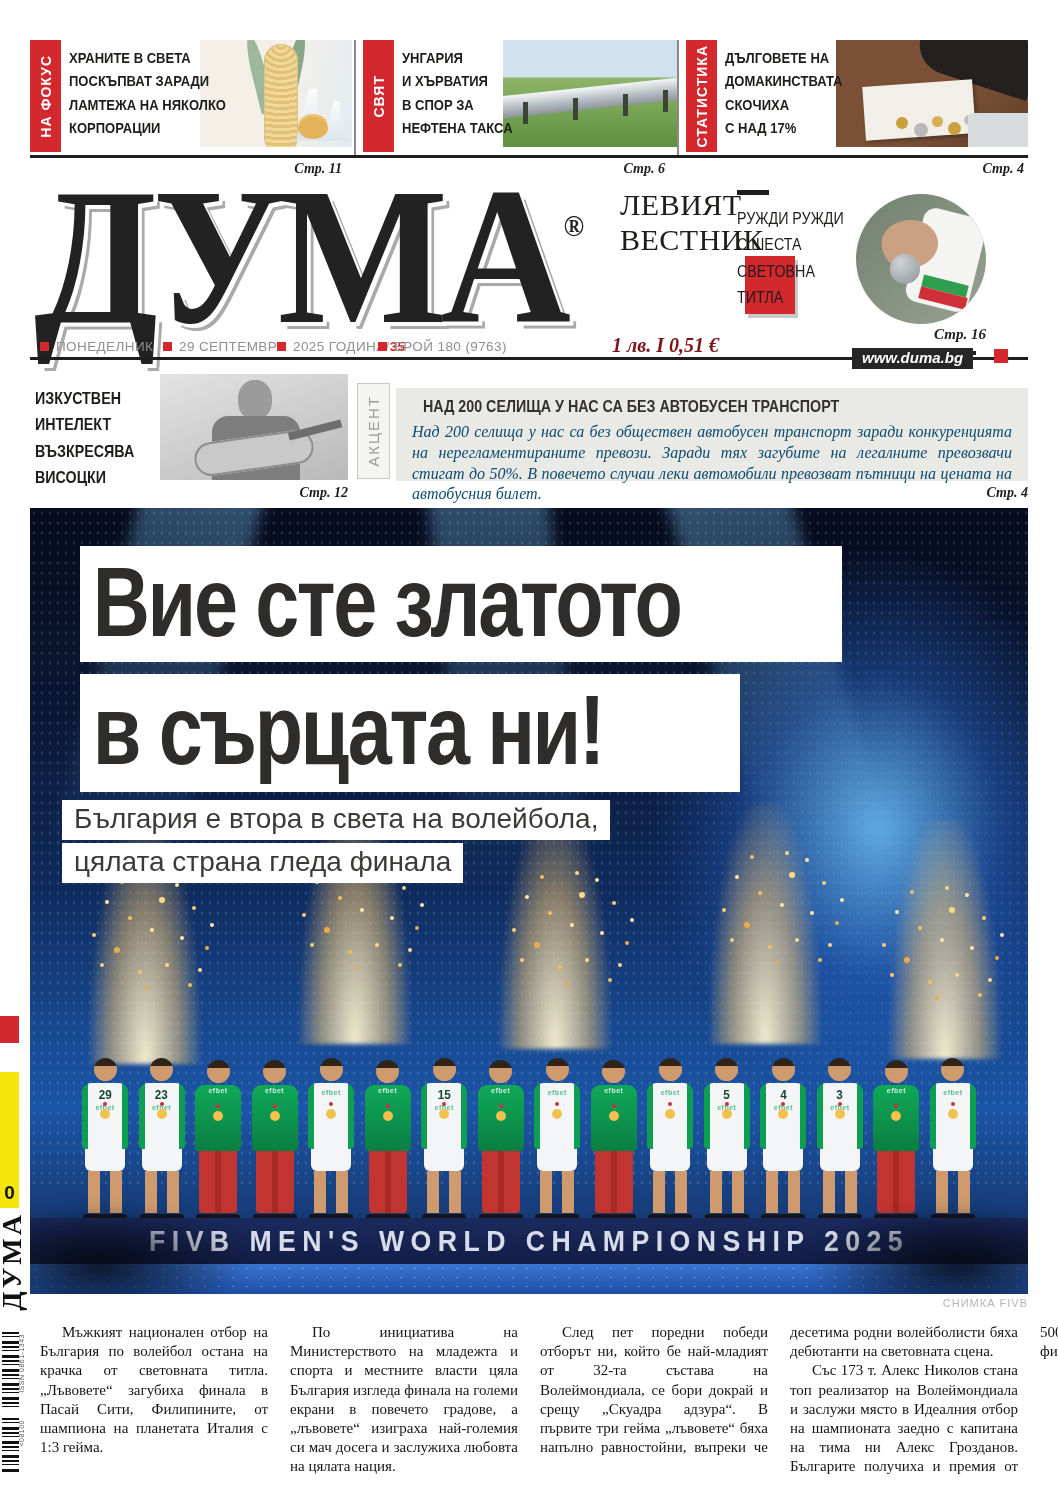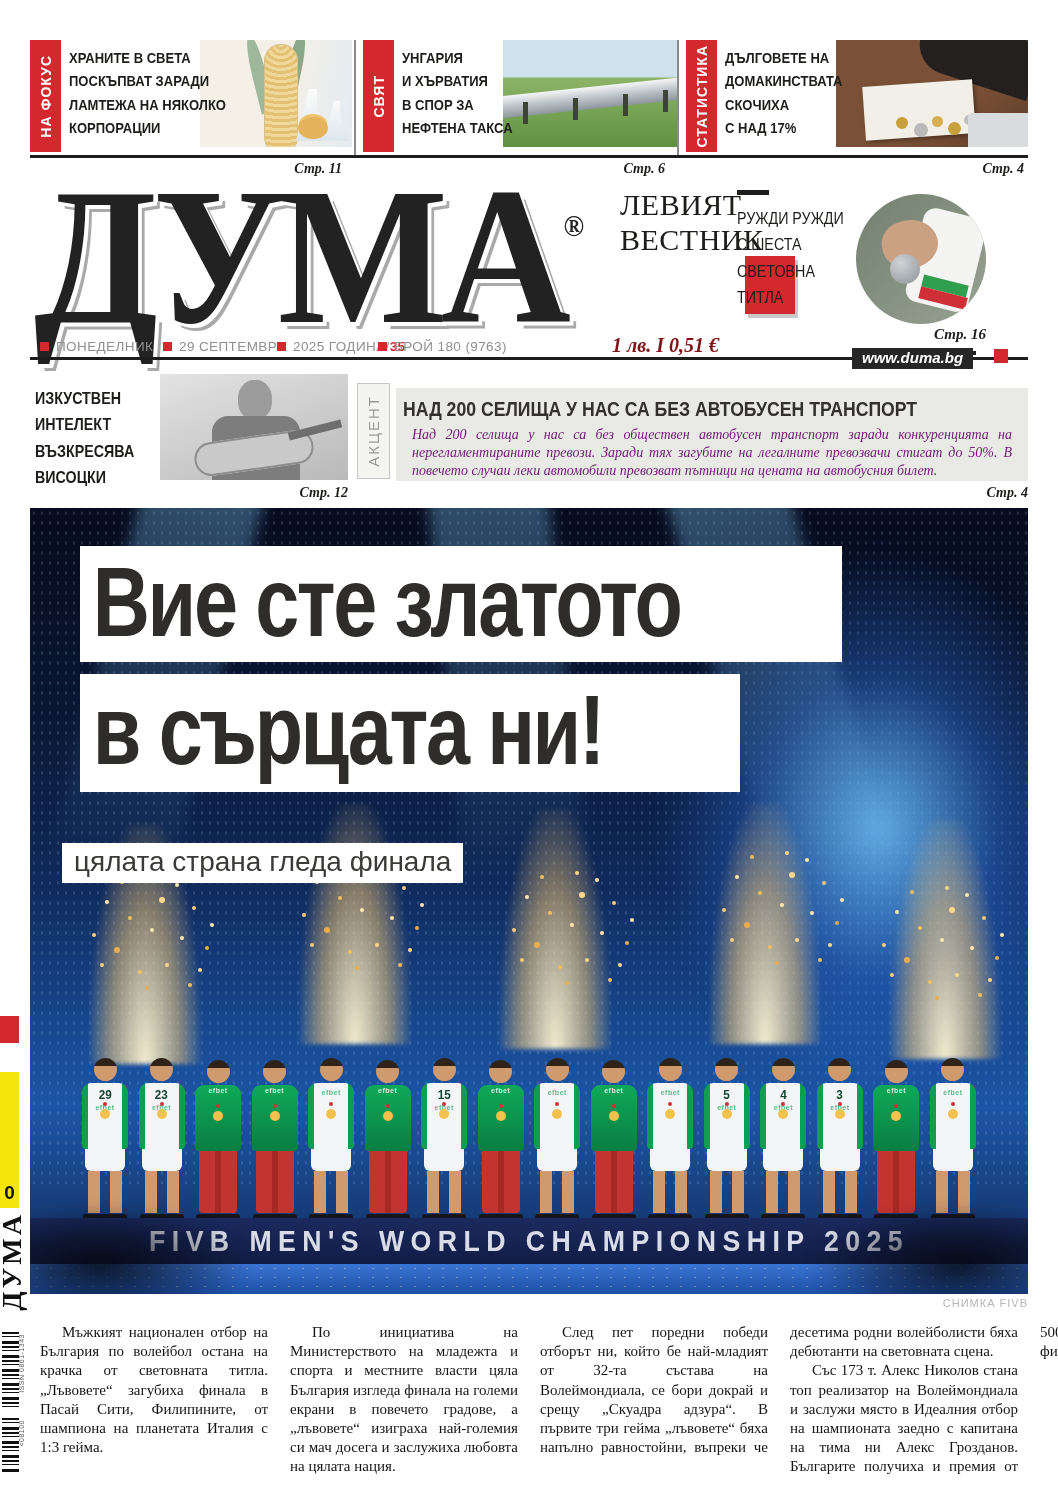--- a/index.html
+++ b/index.html
@@ -69,22 +69,22 @@
   .cult-photo { position:absolute; left:160px; top:374px; width:188px; height:106px; background:linear-gradient(160deg,#e3e3e3,#b9b9b9); overflow:hidden; }
   .vy-head { position:absolute; left:78px; top:6px; width:34px; height:40px; border-radius:46%; background:#9b9b9b; }
   .vy-body { position:absolute; left:52px; top:42px; width:88px; height:70px; border-radius:16px 16px 0 0; background:#7d7d7d; }
   .vy-guitar { position:absolute; left:34px; top:62px; width:120px; height:34px; border-radius:17px; background:#c9c9c9; transform:rotate(-8deg); box-shadow:0 0 0 2px #8d8d8d inset; }
   .vy-neck { position:absolute; left:128px; top:52px; width:54px; height:8px; background:#6e6e6e; transform:rotate(-14deg); }
   .cult-ref { position:absolute; left:250px; top:485px; width:98px; text-align:right; }
 
   .akc-tab { position:absolute; left:357px; top:383px; width:33px; height:96px; border:1px solid #c6c6c6; background:#f4f4f1; display:flex; align-items:center; justify-content:center; }
   .akc-tab span { writing-mode:vertical-rl; transform:rotate(180deg); color:#9a9a9a; font-size:15px; letter-spacing:2px; }
   .akc-box { position:absolute; left:396px; top:388px; width:632px; height:93px; background:#e9e9e5; }
-  .akc-headline { padding:9px 7px 3px; font-weight:bold; font-size:21px; color:#333130; }
-  .akc-body { padding:2px 16px 0 16px; font-family:"Liberation Serif", serif; font-style:italic; font-size:14px; line-height:1.3; text-align:justify; color:#701a75; }
+  .akc-headline { padding:9px 27px 3px; font-weight:bold; font-size:17px; color:#333130; }
+  .akc-body { padding:2px 16px 0 16px; font-family:"Liberation Serif", serif; font-style:italic; font-size:16px; line-height:1.3; text-align:justify; color:#0c4a6e; }
   .akc-ref { position:absolute; left:930px; top:485px; width:98px; text-align:right; }
 
   
   .photo { position:absolute; left:30px; top:508px; width:998px; height:786px; overflow:hidden; background:linear-gradient(180deg,#060b1d 0%,#0a1733 26%,#0f2a5c 48%,#17488f 66%,#1c55a6 76%,#173f7e 88%,#112b56 100%); }
   .crowd { position:absolute; left:0; top:0; right:0; bottom:110px; background-image:radial-gradient(rgba(185,210,255,0.30) 1px, transparent 1.6px); background-size:8px 10px; opacity:.55; }
   .flare { position:absolute; right:-70px; top:40px; width:440px; height:560px; background:radial-gradient(closest-side, rgba(110,195,255,.85), rgba(45,115,225,.38) 55%, transparent); filter:blur(8px); }
   .beam { position:absolute; top:-60px; width:120px; height:520px; background:linear-gradient(180deg, rgba(130,205,255,.38), transparent 82%); filter:blur(7px); }
   .fount { position:absolute; width:110px; height:240px; background:radial-gradient(ellipse at 50% 100%, rgba(255,244,210,.95), rgba(255,205,115,.5) 45%, transparent 75%); filter:blur(2px); }
   .spray { position:absolute; width:4px; height:4px; border-radius:50%; background:#ffe7ae;
     box-shadow:10px -30px 0 1px #ffd98a,-22px -12px 0 #f3c05e,30px 8px 0 #ffe7ae,-35px 20px 0 1px #e8ae4e,15px 35px 0 #ffd98a,42px -22px 0 #f7cd7c,-12px 42px 0 #f3c05e,-45px -28px 0 #ffe7ae,55px 18px 0 #e8ae4e,5px -52px 0 #ffd98a,-58px 5px 0 #f7cd7c,25px -45px 0 #ffe7ae,-30px -48px 0 #f3c05e,48px 40px 0 #ffd98a,-50px 35px 0 #f7cd7c,60px -5px 0 #ffe7ae,-5px 58px 0 #e8ae4e,38px 55px 0 #f3c05e; }
@@ -453,20 +453,21 @@
 
     <div class="stagebar">
         <span>FIVB MEN'S WORLD CHAMPIONSHIP 2025</span>
       </div>
     <div class="floor"></div>
     <div class="corner-dark" style="left:-80px;"></div>
     <div class="corner-dark" style="right:-80px;"></div>
 
     <div class="hbox1"><span>Вие сте златото</span></div>
     <div class="hbox2"><span>в сърцата ни!</span></div>
+    <div class="sub sub1">България е втора в света на волейбола,</div>
     <div class="sub sub2">цялата страна гледа финала</div>
   </div>
 
   <div class="credit">СНИМКА FIVB</div>
 
   <div class="article">
     <p>Мъжкият национален отбор на България по волейбол остана на крачка от световната титла. „Лъвовете“ загубиха финала в Пасай Сити, Филипините, от шампиона на планетата Италия с 1:3 гейма.</p>
     <p>По инициатива на Министерството на младежта и спорта и местните власти цяла България изгледа финала на големи екрани в повечето градове, а „лъвовете“ изиграха най-големия си мач досега и заслужиха любовта на цялата нация.</p>
     <p>След пет поредни победи отборът ни, който бе най-младият от 32-та състава на Волеймондиала, се бори докрай и срещу „Скуадра адзура“. В първите три гейма „лъвовете“ бяха напълно равностойни, въпреки че десетима родни волейболисти бяха дебютанти на световната сцена.</p>
     <p>Със 173 т. Алекс Николов стана топ реализатор на Волеймондиала и заслужи място в Идеалния отбор на шампионата заедно с капитана на тима ни Алекс Грозданов. Българите получиха и премия от 500 000 долара за достигането до финала.</p>

